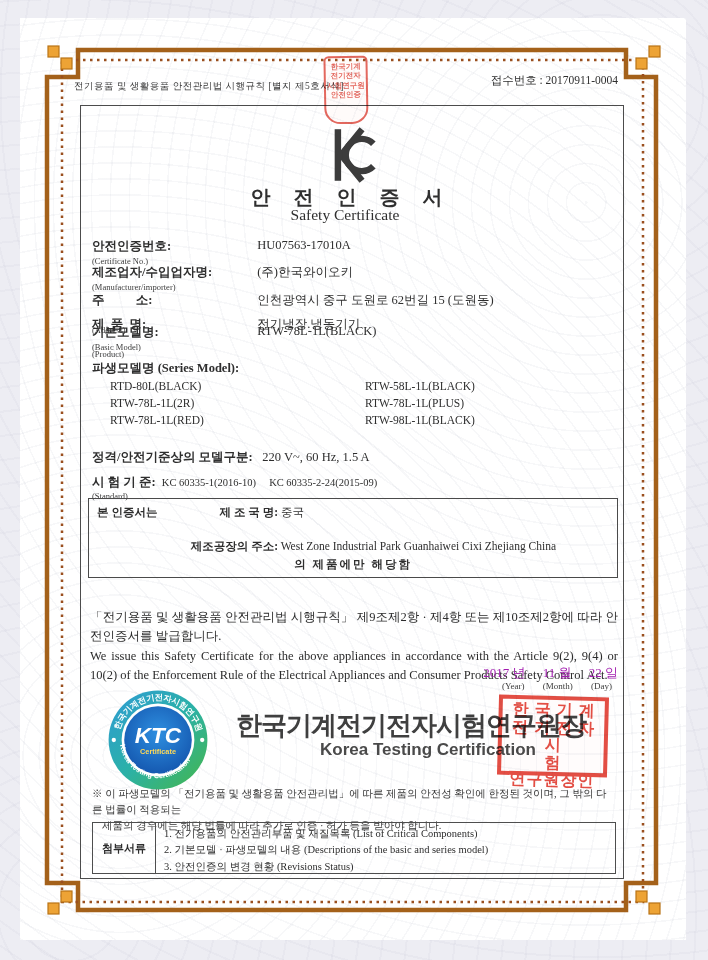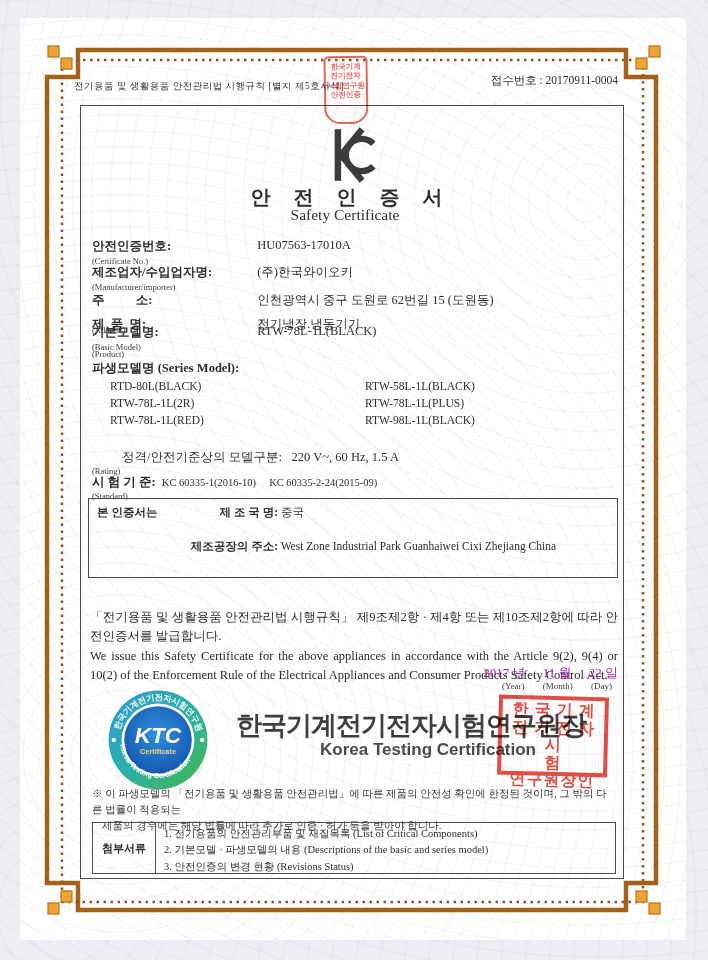--- a/index.html
+++ b/index.html
@@ -45,21 +45,21 @@
   
   .field-row{position:absolute;left:92px;font-size:12.5px;color:#2e2e2e;width:530px;}
   .field-label{display:inline-block;width:162px;font-weight:bold;vertical-align:top;}
   .field-sub{font-size:8.5px;color:#3c3c3c;font-weight:normal;margin-top:1px;}
   .field-value{display:inline-block;vertical-align:top;}
   .series-label{left:92px;top:360px;font-size:12.5px;font-weight:bold;color:#2e2e2e;}
   .series-col{position:absolute;top:378px;font-size:11.5px;line-height:17px;color:#2e2e2e;}
   .series-col.c1{left:110px;} .series-col.c2{left:365px;}
 
   .rating-row{left:92px;top:449px;font-size:12.5px;color:#2e2e2e;}
-  .rating-row b{font-weight:normal;margin-left:30px;}
+  .rating-row b{font-weight:bold;}
   .sub-inline{font-size:8.5px;color:#3c3c3c;}
   .standard-row{left:92px;top:474px;font-size:12.5px;color:#2e2e2e;}
   .standard-row .vals{font-size:10.5px;}
 
   
   .scope-box{left:88px;top:498px;width:530px;height:80px;border:1.3px solid #4a4a4a;box-sizing:border-box;font-size:11.5px;color:#2e2e2e;}
   .scope-intro{position:absolute;left:8px;top:6px;font-weight:bold;}
   .scope-row{position:absolute;left:84px;width:440px;}
   .scope-row .sl{display:inline-block;font-weight:bold;text-align:right;width:105px;margin-right:0;}
   .scope-outro{position:absolute;left:0;right:0;top:58px;text-align:center;font-weight:bold;letter-spacing:2px;}
@@ -170,41 +170,41 @@
 </div>
 <div class="series-col c2">
   <div>RTW-58L-1L(BLACK)</div>
   <div>RTW-78L-1L(PLUS)</div>
   <div>RTW-98L-1L(BLACK)</div>
 </div>
 
 <div class="abs rating-row">
   <b>정격/안전기준상의 모델구분:</b>&nbsp;&nbsp;
   <span>220 V~, 60 Hz, 1.5 A</span>
-  <div class="sub-inline">(Rating)</div>
 </div>
 <div class="abs standard-row">
   <b>시 험 기 준:</b>&nbsp;
   <span class="vals">
     <span>KC 60335-1(2016-10)</span>&nbsp;&nbsp;&nbsp;&nbsp;
     <span>KC 60335-2-24(2015-09)</span>
   </span>
   <div class="sub-inline">(Standard)</div>
 </div>
 
 <div class="abs scope-box">
   <div class="scope-intro">본 인증서는</div>
   <div class="scope-row" style="top:6px;">
     <span class="sl">제 조 국 명:</span>
     <span>중국</span>
   </div>
   <div class="scope-row" style="top:40px;">
     <span class="sl">제조공장의 주소:</span>
     <span>West Zone Industrial Park Guanhaiwei Cixi Zhejiang China</span>
   </div>
+  <div class="scope-outro">의 제품에만 해당함</div>
 </div>
 
 <div class="abs declaration">
   <span>「전기용품 및 생활용품 안전관리법 시행규칙」 제9조제2항 · 제4항 또는 제10조제2항에 따라 안전인증서를 발급합니다.</span><br>
   <span>We issue this Safety Certificate for the above appliances in accordance with the Article 9(2), 9(4) or 10(2) of the Enforcement Rule of the Electrical Appliances and Consumer Products Safety Control Act.</span>
 </div>
 
 <div class="abs date-line">
   <span>2017</span>
   <span class="unit">년</span>

